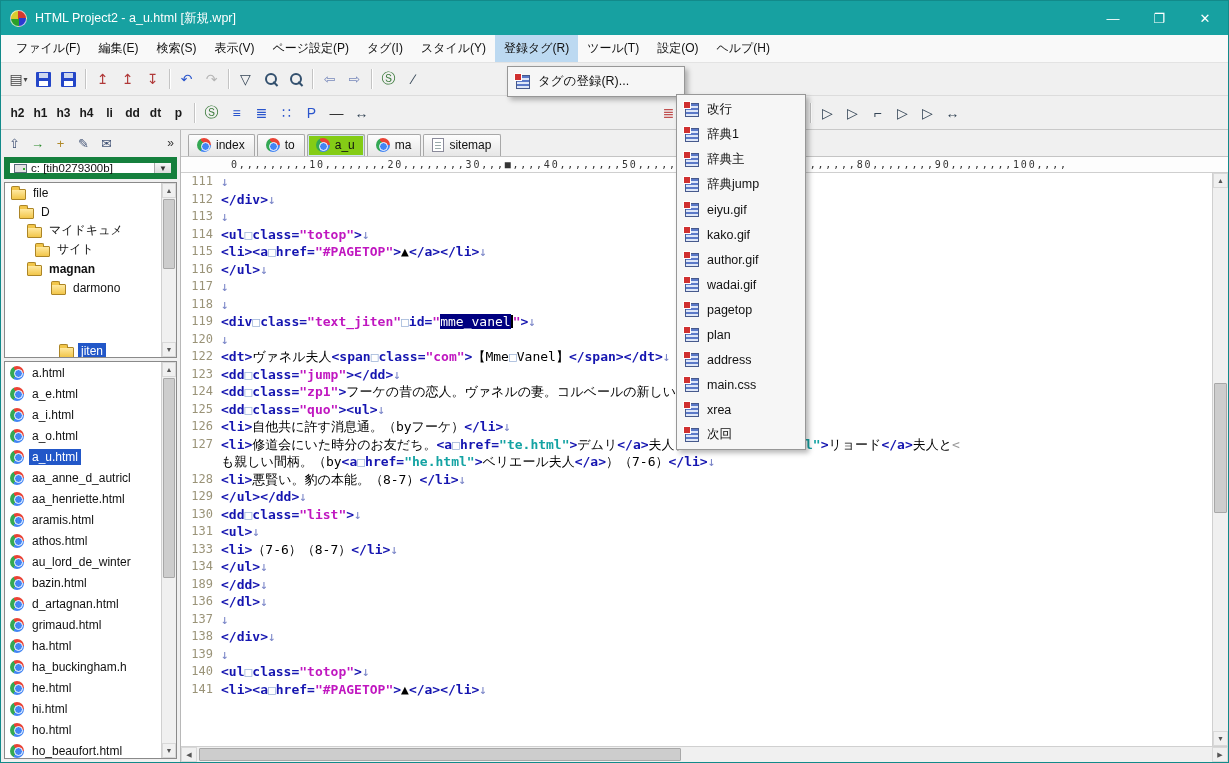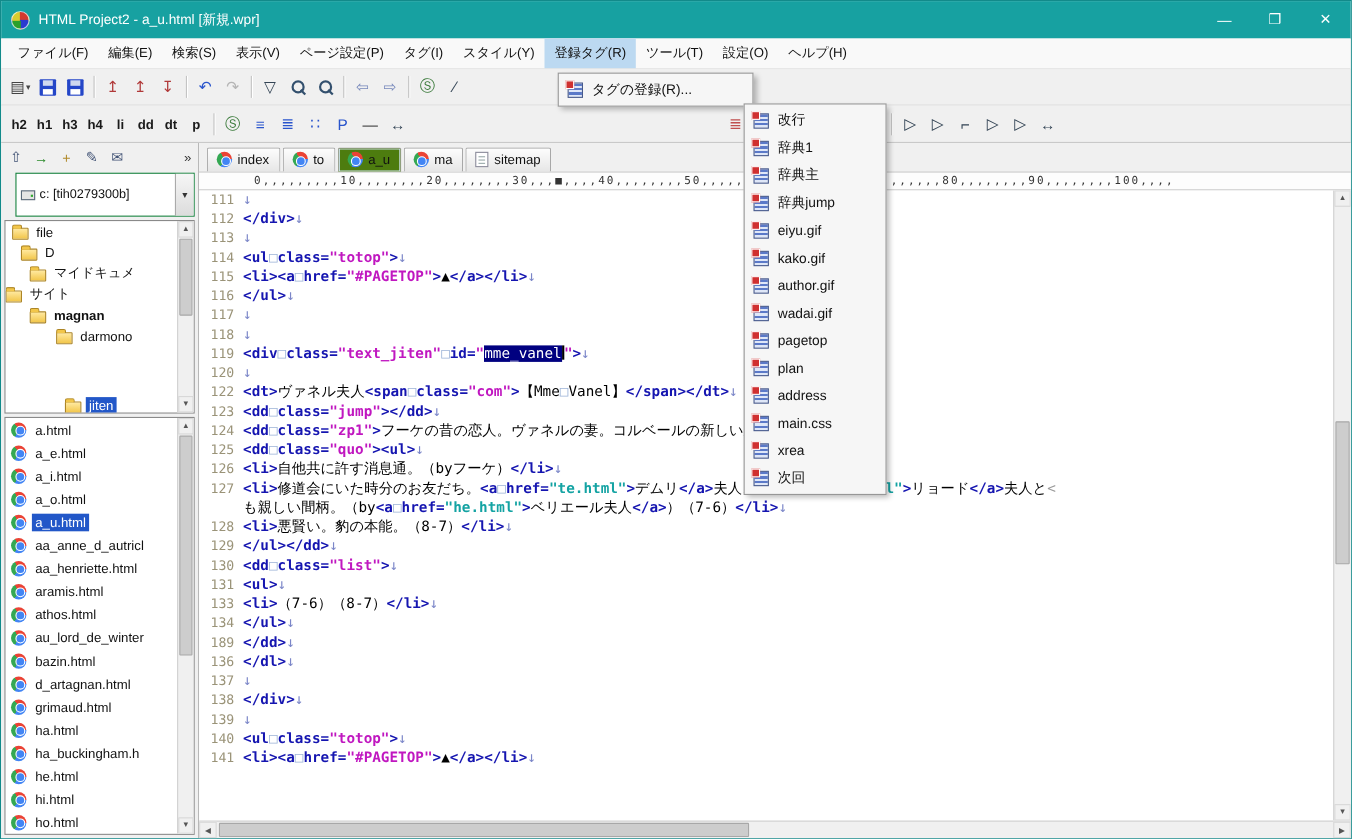--- a/index.html
+++ b/index.html
@@ -62,21 +62,21 @@
   .icon-drive { width:13px; height:9px; background:#e4e4e4; border:1px solid #5a6a7a; margin:0 4px; position:relative; flex:none; }
   .icon-drive::after { content:""; position:absolute; right:1px; top:3px; width:2px; height:2px; background:#3a3; }
 
   
   .main { position:absolute; top:129px; bottom:0; left:0; right:0; display:flex; }
   .sidebar { width:180px; flex:none; background:#f0f0f0; border-right:1px solid #b8b8b8;
              display:flex; flex-direction:column; }
   .minibar { height:26px; display:flex; align-items:center; padding:0 2px; }
   .minibtn { width:23px; height:22px; display:flex; align-items:center; justify-content:center; font-size:13px; }
   .chev { margin-left:auto; font-size:12px; color:#333; padding:0 4px; }
-  .combo { margin:1px 3px 3px 13px; border:1px solid #15803d; background:#fff; height:40px;
+  .combo { margin:1px 3px 3px 3px; border:6px solid #15803d; background:#fff; height:22px;
            display:flex; align-items:center; }
   .combo .val { flex:1; font-size:11.5px; white-space:nowrap; overflow:hidden; }
   .combo .dbtn { width:17px; height:100%; background:linear-gradient(#f6f6f6,#dcdcdc);
                  border-left:1px solid #aaa; display:flex; align-items:center; justify-content:center; font-size:8px; color:#333; }
   .panel { position:relative; margin:0 3px 3px 3px; background:#fff; border:1px solid #8a8a8a; overflow:hidden; }
   .tree-panel { height:176px; flex:none; }
   .files-panel { flex:1; }
   .trow { height:19px; display:flex; align-items:center; gap:4px; white-space:nowrap; padding-right:4px; }
   .frow { height:21px; display:flex; align-items:center; gap:5px; white-space:nowrap; padding-left:5px; }
   .rowlabel { padding:1px 3px; }
@@ -89,21 +89,21 @@
   .vsb .arr.up { top:0; } .vsb .arr.dn { bottom:0; }
   .vsb .thumb { position:absolute; left:1px; right:1px; background:#cdcdcd; border:1px solid #a8a8a8; border-radius:1px; }
 
   
   .editor { flex:1; display:flex; flex-direction:column; background:#fff; position:relative; }
   .tabbar { height:27px; background:#f0f0f0; display:flex; align-items:flex-end; padding:2px 0 0 7px; gap:2px;
             border-bottom:1px solid #c4c4c4; flex:none; }
   .tab { display:flex; align-items:center; gap:5px; padding:3px 9px 4px 8px; font-size:12px;
          border:1px solid #a8a8a8; border-bottom:none; border-radius:2px 2px 0 0;
          background:linear-gradient(#fdfdfd,#e6e6e6); }
-  .tab.active { background:#4d7c0f; box-shadow:inset 0 0 0 1px #d0e4f0; }
+  .tab.active { background:#84cc16; box-shadow:inset 0 0 0 1px #d0e4f0; }
   .ruler { height:16px; background:#fdfdfd; border-bottom:1px solid #cfcfcf; flex:none;
            font-family:"DejaVu Sans Mono","Liberation Mono",monospace; font-size:10px; letter-spacing:1.8px;
            color:#333; padding-left:50px; white-space:nowrap; overflow:hidden; line-height:15px; }
   .codewrap { flex:1; overflow:hidden; position:relative; padding-right:16px; }
   .crow { display:flex; height:17.5px; line-height:17.5px;
           font-family:"DejaVu Sans Mono","Liberation Mono",monospace; font-size:13px; white-space:pre; }
   .ln { width:40px; flex:none; text-align:right; padding-right:8px; color:#9a9378; font-size:12px; }
   .cd { flex:none; white-space:pre; }
   .tg { color:#1515b0; font-weight:bold; }
   .vl { color:#c017c0; font-weight:bold; }
@@ -316,21 +316,21 @@
               <span class="rowlabel">file</span>
             </div>
             <div class="trow" style="padding-left: 14px;">
               <span class="icon-folder"></span>
               <span class="rowlabel">D</span>
             </div>
             <div class="trow" style="padding-left: 22px;">
               <span class="icon-folder"></span>
               <span class="rowlabel">マイドキュメ</span>
             </div>
-            <div class="trow" style="">
+            <div class="trow" style="padding-left: 30px;">
               <span class="icon-folder"></span>
               <span class="rowlabel">サイト</span>
             </div>
             <div class="trow" style="padding-left: 22px; font-weight: bold;">
               <span class="icon-folder"></span>
               <span class="rowlabel">magnan</span>
             </div>
             <div class="trow" style="padding-left: 46px;">
               <span class="icon-folder"></span>
               <span class="rowlabel">darmono</span>

